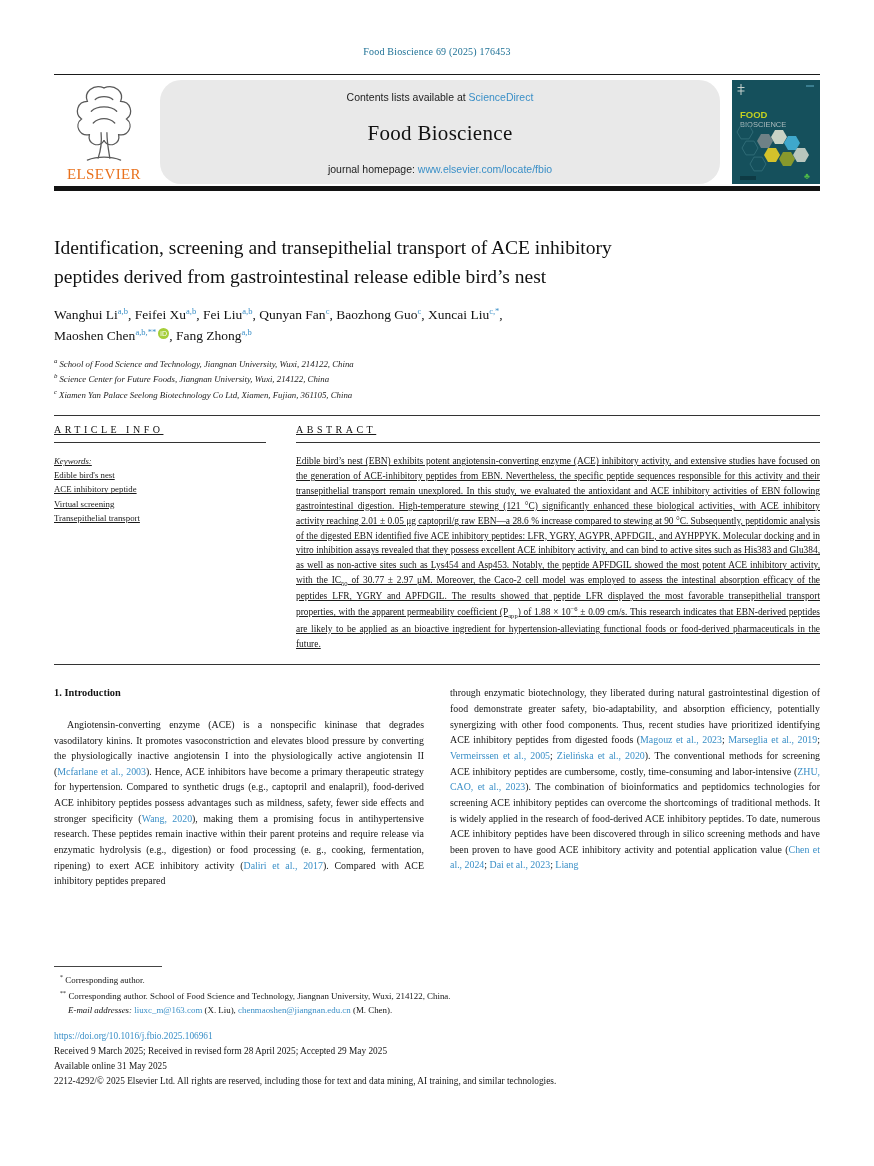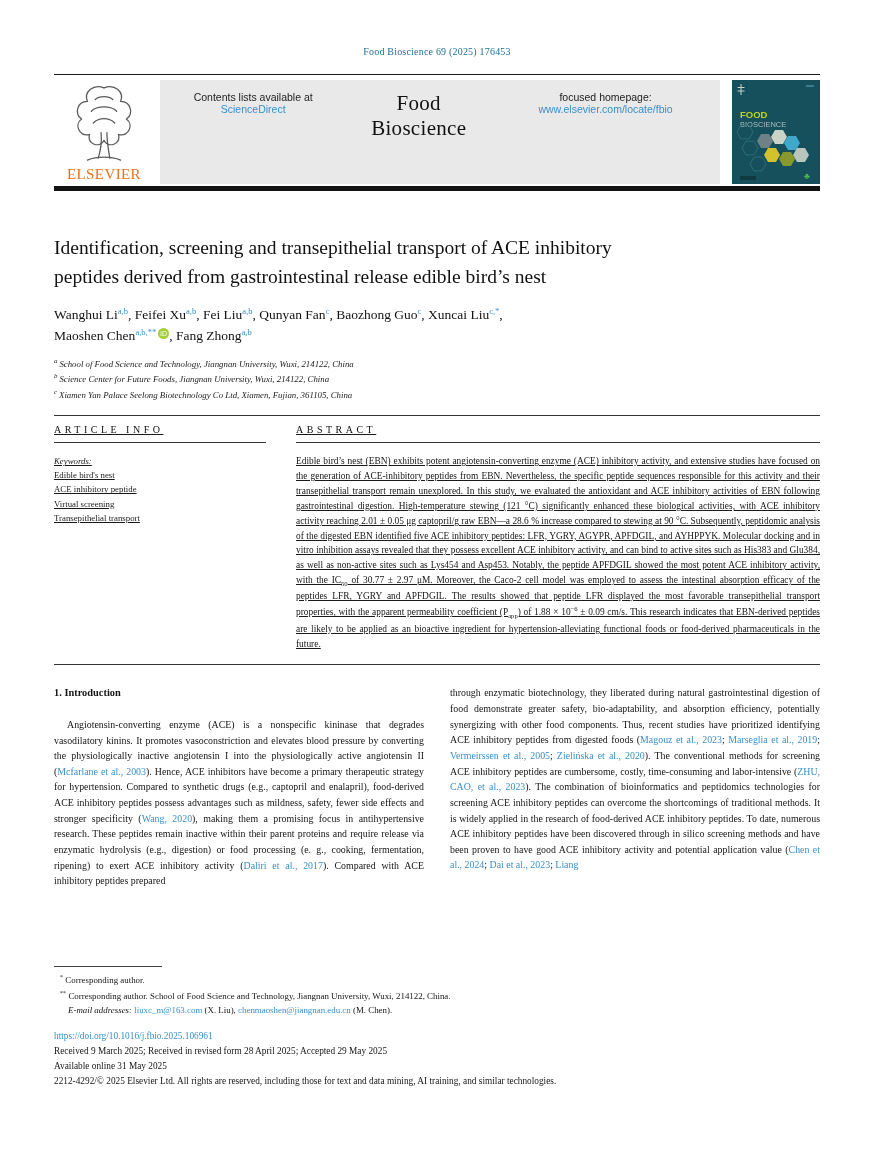--- a/index.html
+++ b/index.html
@@ -10,21 +10,21 @@
     font-family:"Liberation Serif", serif; color:#1a1a1a;
     -webkit-font-smoothing:antialiased;
   }
   .citation { text-align:center; font-size:10px; color:#1b6f94; letter-spacing:0.2px; }
   .toprule { border-top:1.4px solid #1a1a1a; margin-top:17px; }
 
   .banner { display:flex; align-items:stretch; margin-top:5px; height:104px; }
   .logo-col { width:100px; flex:none; display:flex; flex-direction:column; align-items:center; justify-content:flex-start; }
   .elsevier-word { color:#e9711c; font-size:15px; letter-spacing:0.4px; margin-top:-2px; font-family:"Liberation Serif",serif; }
   .banner-mid { flex:1; background:#e9e9e9; margin:0 12px 0 6px; text-align:center;
-    display:flex; flex-direction:row; justify-content:space-between; padding:11px 0 9px; }
+    display:flex; flex-direction:column; justify-content:space-between; padding:11px 0 9px;border-radius:21px; }
   .contents-line { font-family:"Liberation Sans",sans-serif; font-size:10.5px; color:#222; }
   .journal-name { font-size:21px; color:#111; letter-spacing:0.3px; }
   .homepage-line { font-family:"Liberation Sans",sans-serif; font-size:10.5px; color:#222; }
   .link { color:#3a8fc7; cursor:pointer; text-decoration:none; }
   .cover { width:88px; height:128px; flex:none; }
   .blackbar { height:5px; background:#131313; margin-top:2px; }
 
   .title { margin-top:42px; font-size:19.5px; line-height:1.5; color:#111; max-width:700px; }
   .authors { margin-top:12px; font-size:13.5px; line-height:1.6; color:#111; }
   .asup { font-size:8.5px; color:#3a8fc7; }
@@ -85,21 +85,21 @@
             <path d="M22 82 C32 78 46 78 56 82"></path>
           </g>
         </svg>
       </span>
       <span class="elsevier-word">ELSEVIER</span>
     </div>
 
     <div class="banner-mid">
       <div class="contents-line"><span>Contents lists available at </span><span class="link">ScienceDirect</span></div>
       <div class="journal-name">Food Bioscience</div>
-      <div class="homepage-line"><span>focused homepage: </span><span class="link">www.elsevier.com/locate/fbio</span></div>
+      <div class="homepage-line"><span>journal homepage: </span><span class="link">www.elsevier.com/locate/fbio</span></div>
     </div>
 
     <div class="cover">
       <svg width="88" height="104" viewBox="0 0 88 104">
         <rect width="88" height="104" fill="#15505c"></rect>
         <path d="M9 4 l0 11 M5.5 7.5 l7 0 M5.5 11 l7 0" stroke="#c8d2ce" stroke-width="1"></path>
         <rect x="74" y="5" width="8" height="2" fill="#3a7e90"></rect>
         <text x="8" y="38" fill="#c3d021" font-size="9.5" font-weight="bold" font-family="Liberation Sans, sans-serif">FOOD</text>
         <text x="8" y="47" fill="#aebcbe" font-size="7.5" font-family="Liberation Sans, sans-serif">BIOSCIENCE</text>
         <polygon points="5,52 9,45.1 17,45.1 21,52 17,58.9 9,58.9" fill="none" stroke="#2f6b76" stroke-width="1"></polygon>

